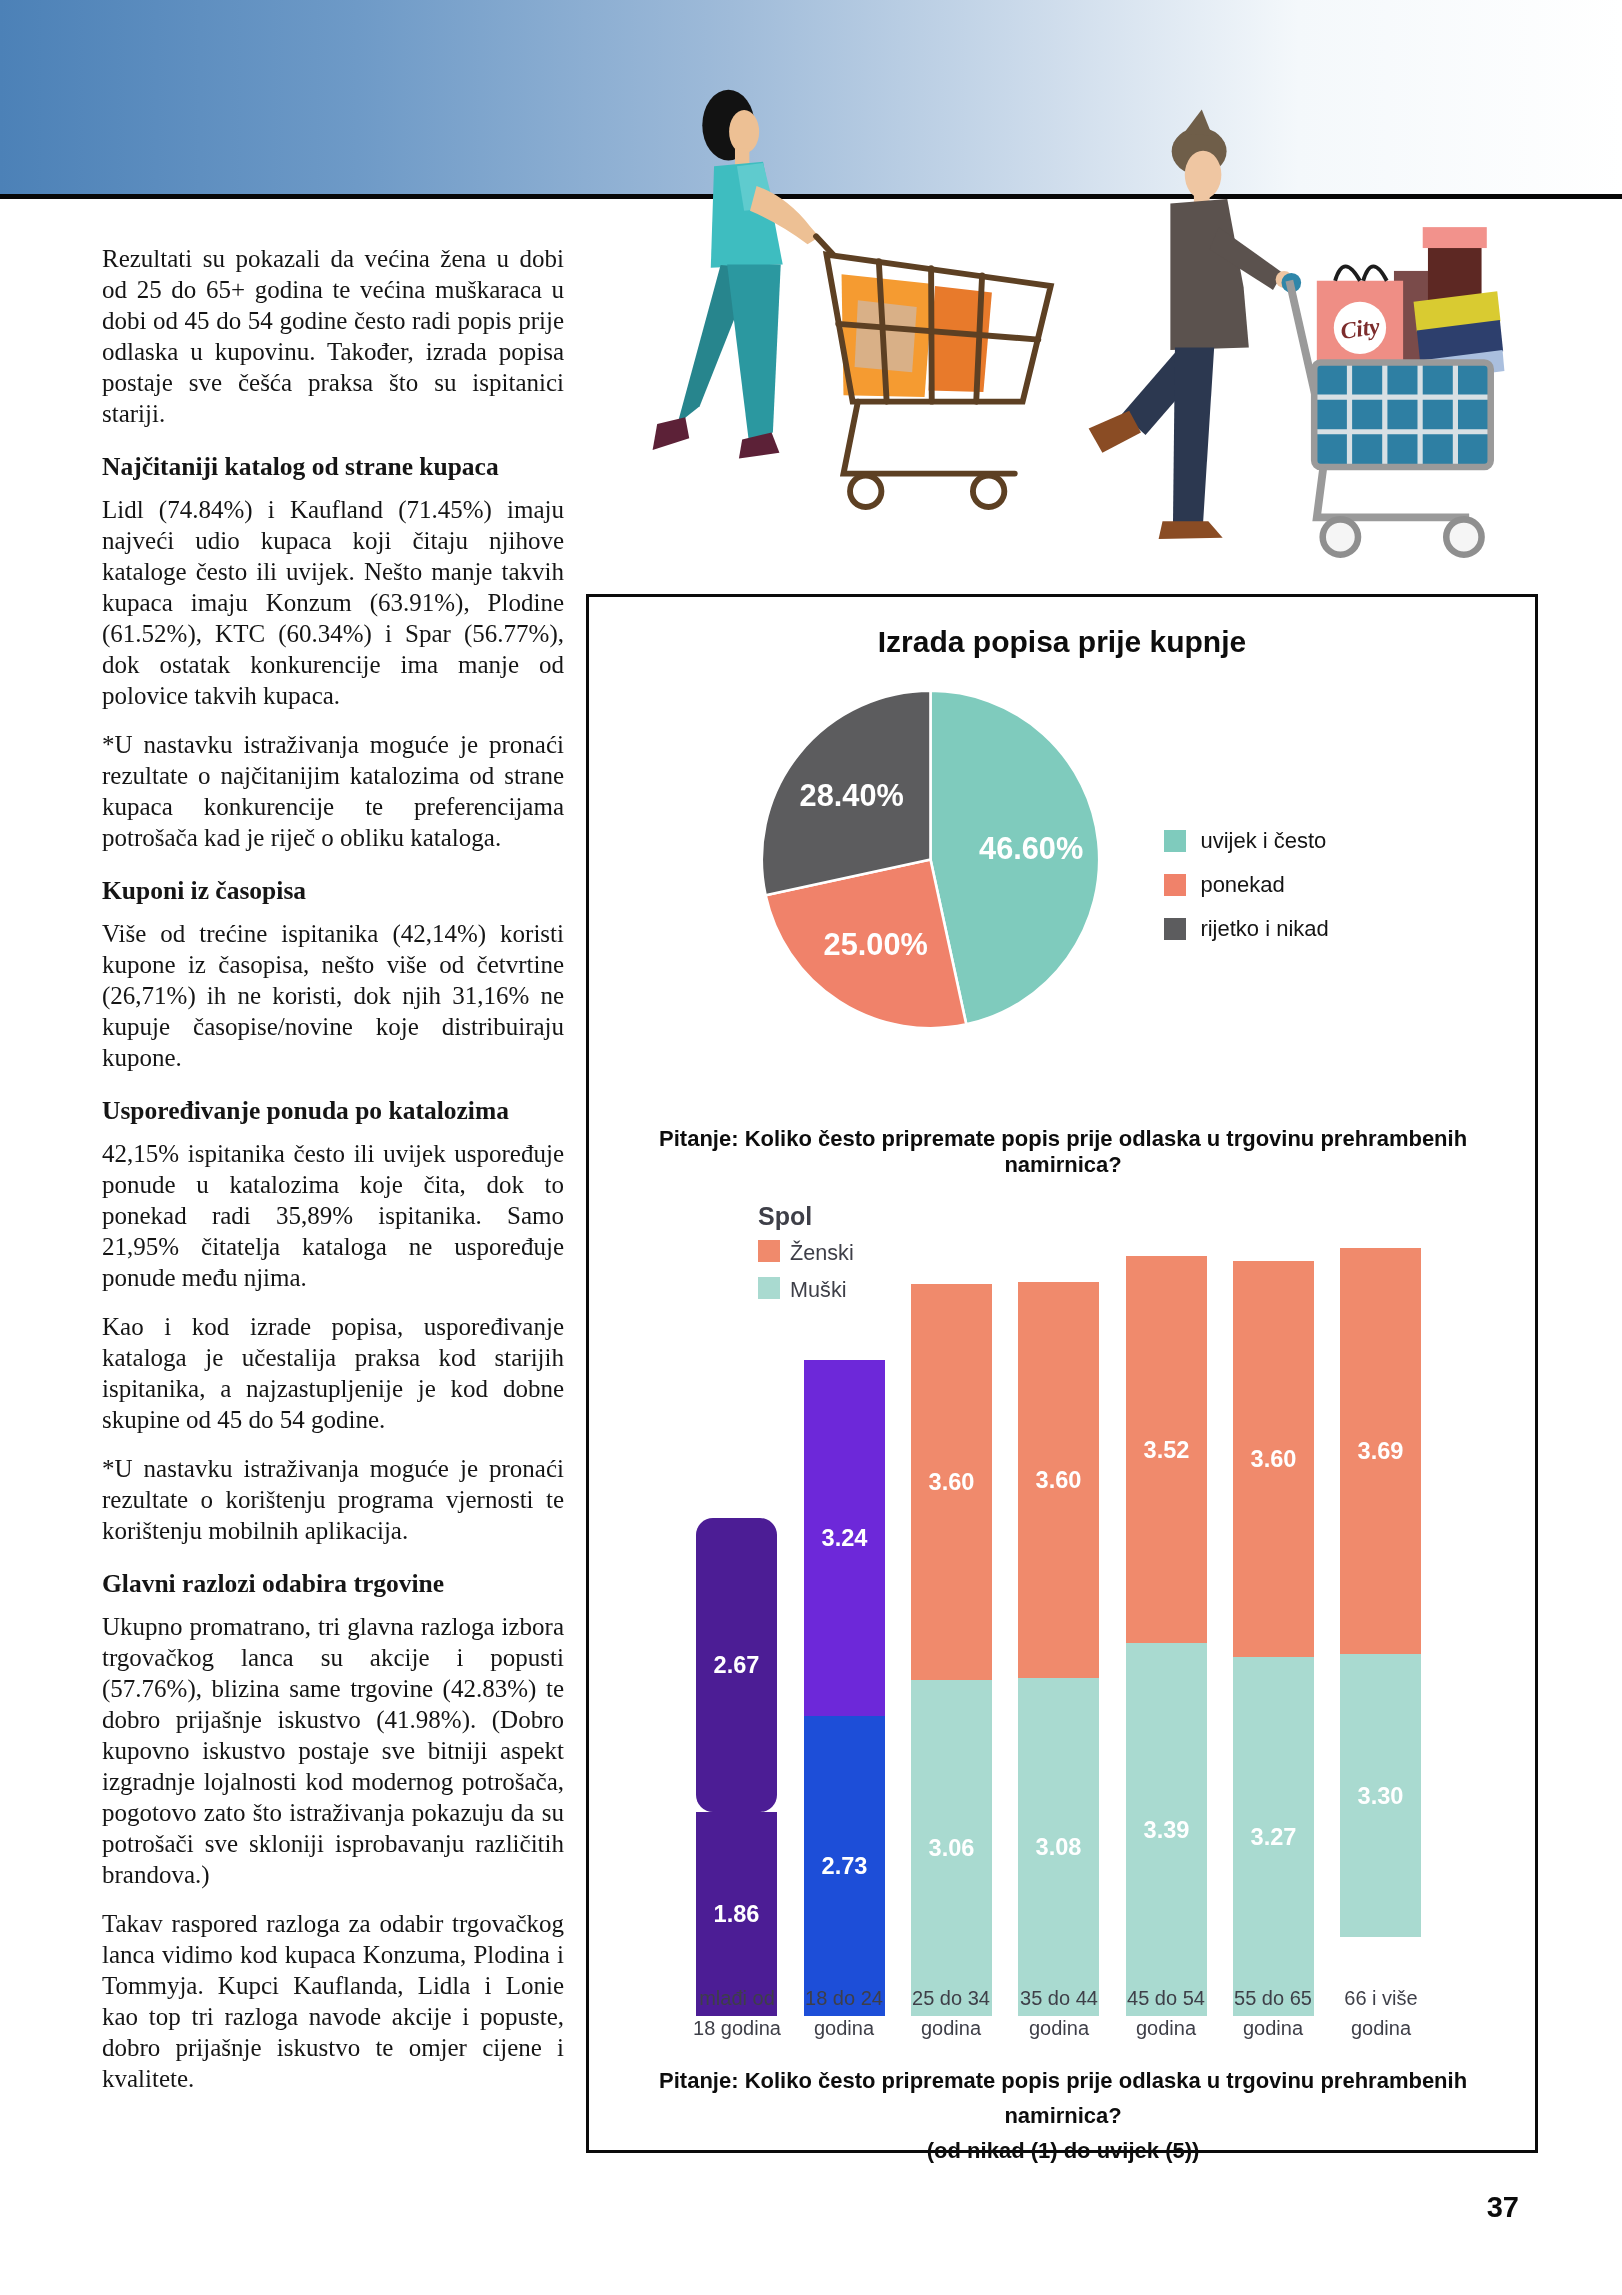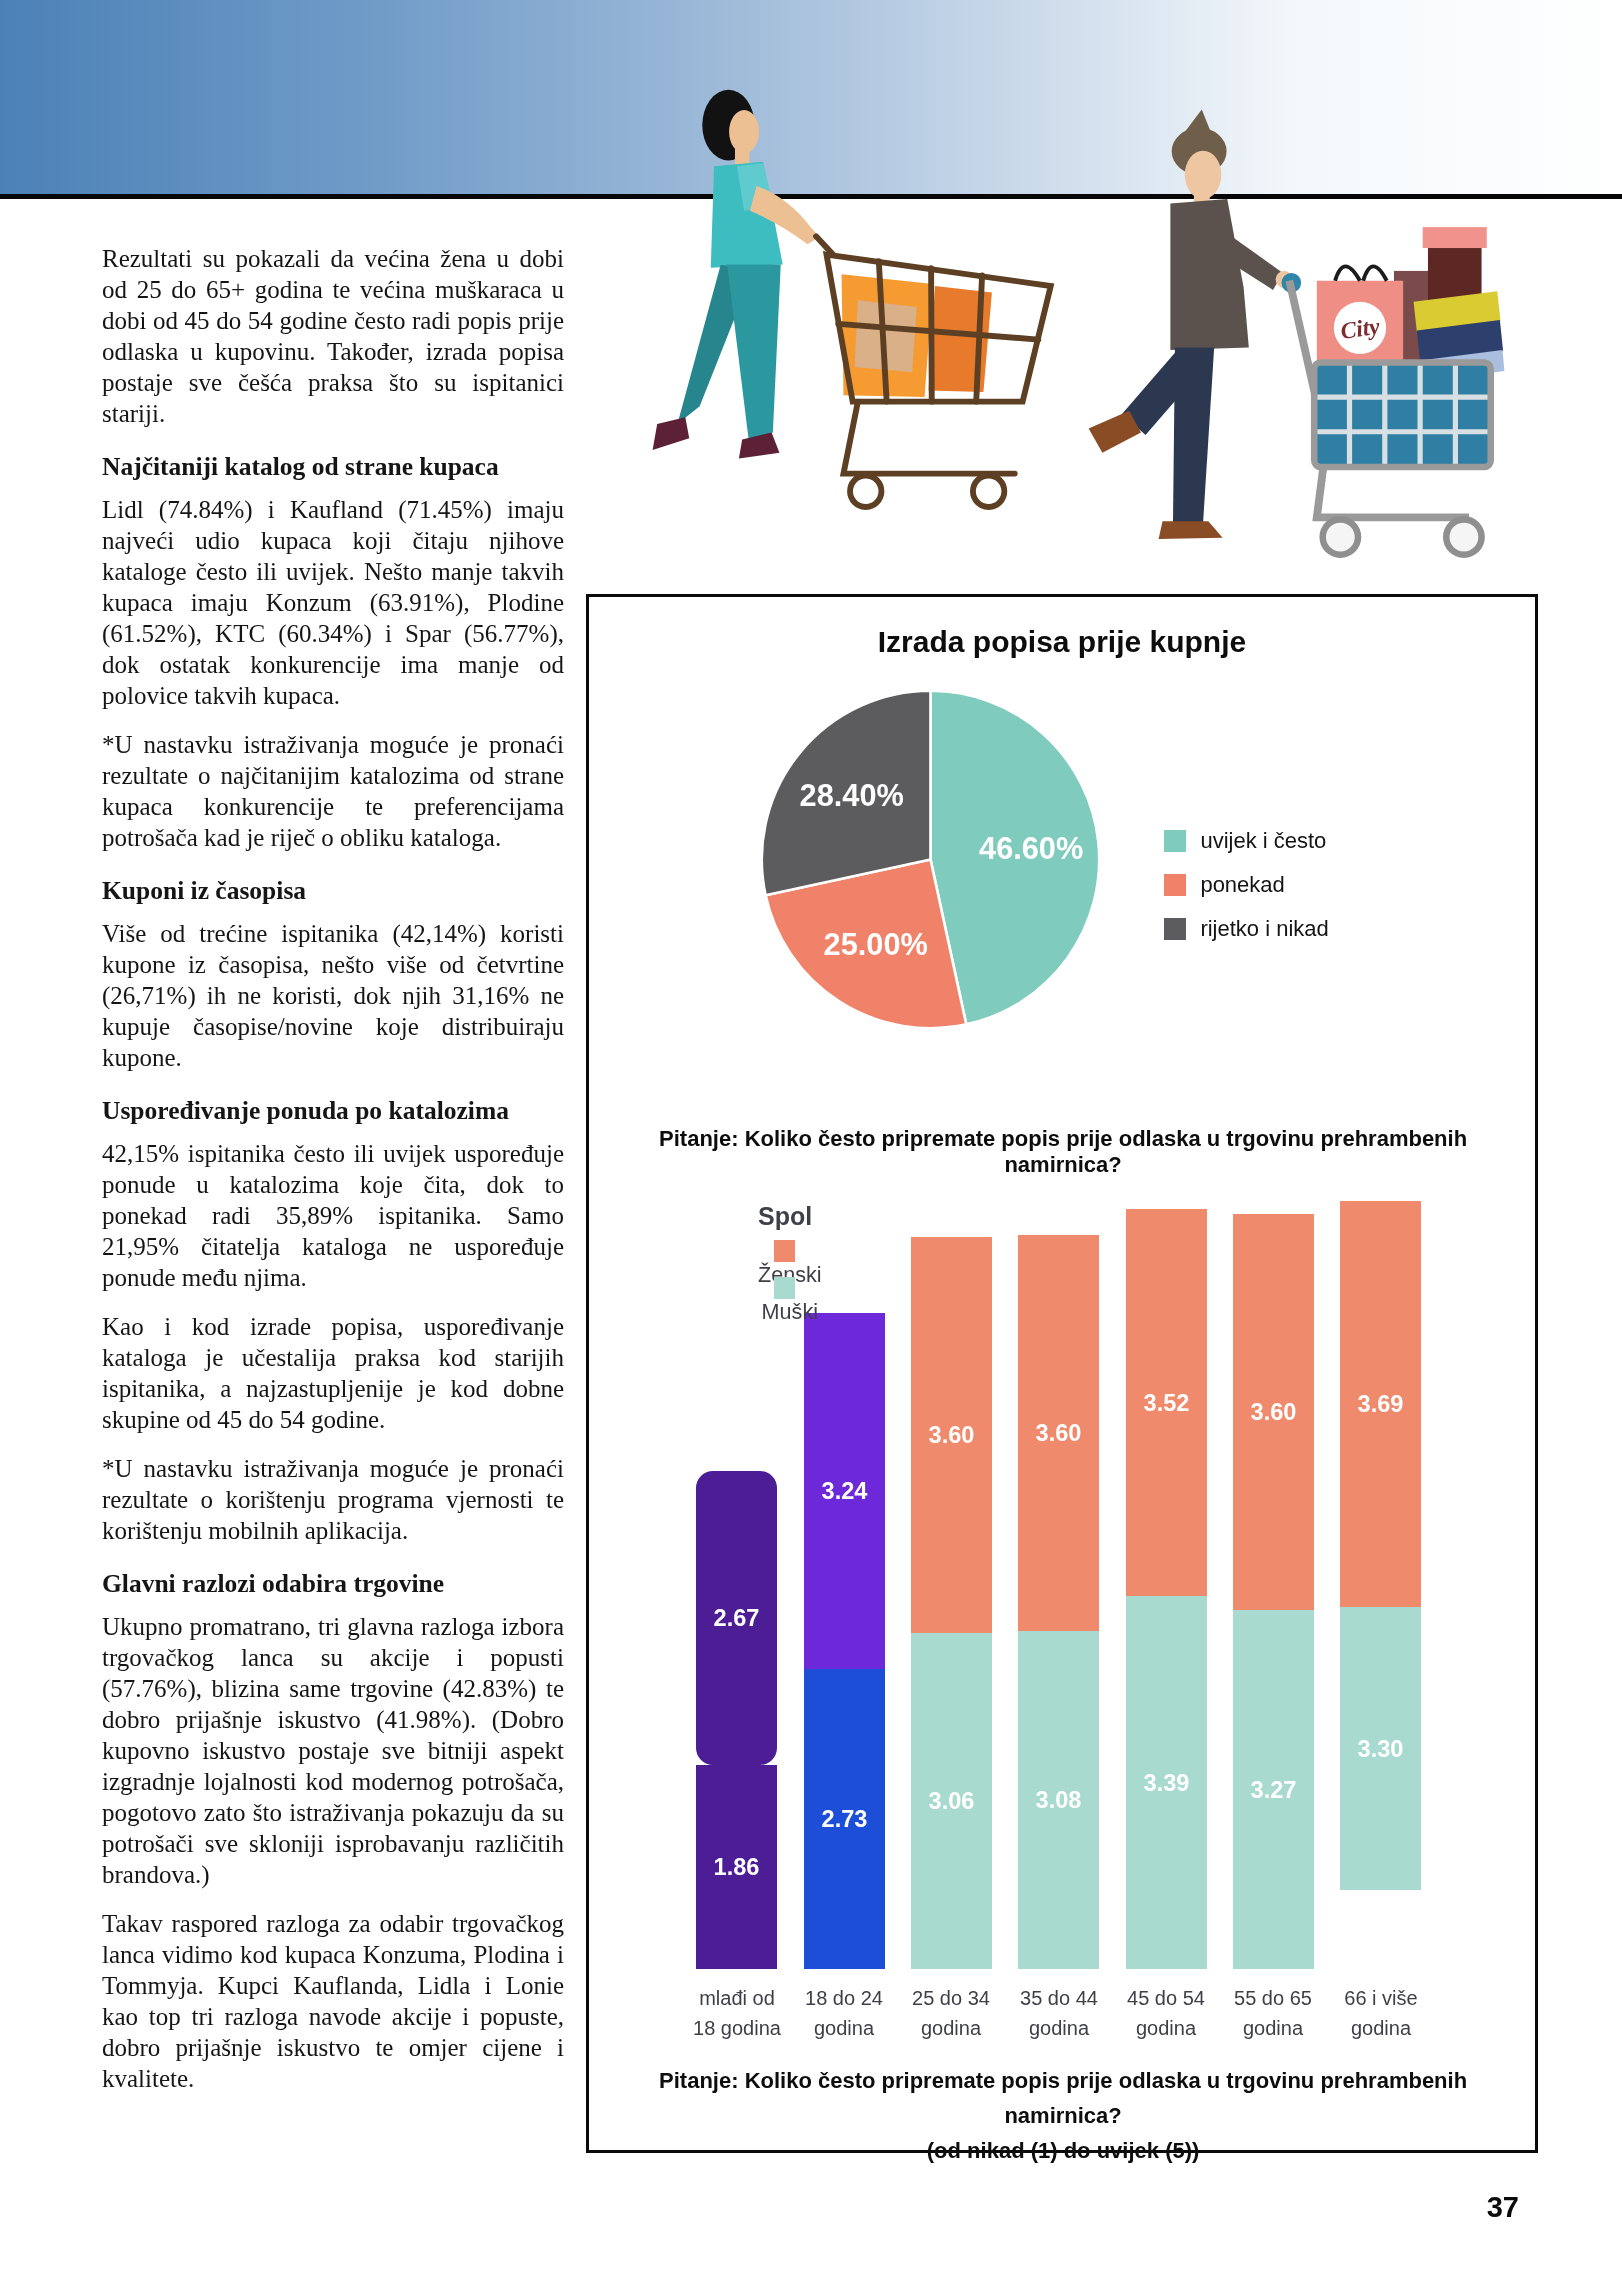--- a/index.html
+++ b/index.html
@@ -21,27 +21,27 @@
                font-size:30px;font-weight:bold;color:#0d0d0d;letter-spacing:0px;}
   #pie-svg{position:absolute;left:161px;top:82px;}
   .pie-legend{position:absolute;left:575px;top:222px;}
   .pie-legend-row{display:flex;align-items:center;height:44px;}
   .pie-swatch{width:22px;height:22px;margin-right:14.4px;flex:none;}
   .pie-legend-label{font-size:22px;color:#141414;}
   .panel-question{position:absolute;left:19.6px;top:529px;width:909px;text-align:center;
                   font-size:22px;font-weight:bold;color:#0d0d0d;}
   
   .bars{position:absolute;left:0;top:0;width:100%;height:100%;}
-  .bar{position:absolute;width:81px;display:flex;flex-direction:column;}
+  .bar{position:absolute;width:81px;display:flex;flex-direction:column;margin-top:47px;}
   .seg{position:relative;width:100%;}
   .seg-label{position:absolute;left:0;top:50%;width:100%;transform:translateY(-50%);
              text-align:center;font-size:23.6px;font-weight:bold;color:#ffffff;}
   .bar-legend{position:absolute;left:169px;top:605px;}
   .bar-legend-title{font-size:25px;font-weight:bold;color:#3E3F48;margin-bottom:9.2px;}
-  .bar-legend-row{display:flex;align-items:center;height:37px;flex-direction:column;}
+  .bar-legend-row{display:flex;height:37px;}
   .bar-swatch{width:21.6px;height:21.6px;margin-right:10.5px;flex:none;}
   .bar-legend-label{font-size:21.6px;color:#3E3F48;}
   .cat-label{position:absolute;width:124px;text-align:center;font-size:20px;line-height:30px;
              color:#3E3F48;top:1386px;}
   .panel-caption{position:absolute;left:19.6px;top:1466px;width:909px;text-align:center;
                  font-size:22px;line-height:35px;font-weight:bold;color:#0d0d0d;}
   
   #illu{position:absolute;left:622px;top:65px;}
   
   .page-num{position:absolute;left:1440px;top:2191px;width:79px;text-align:right;

